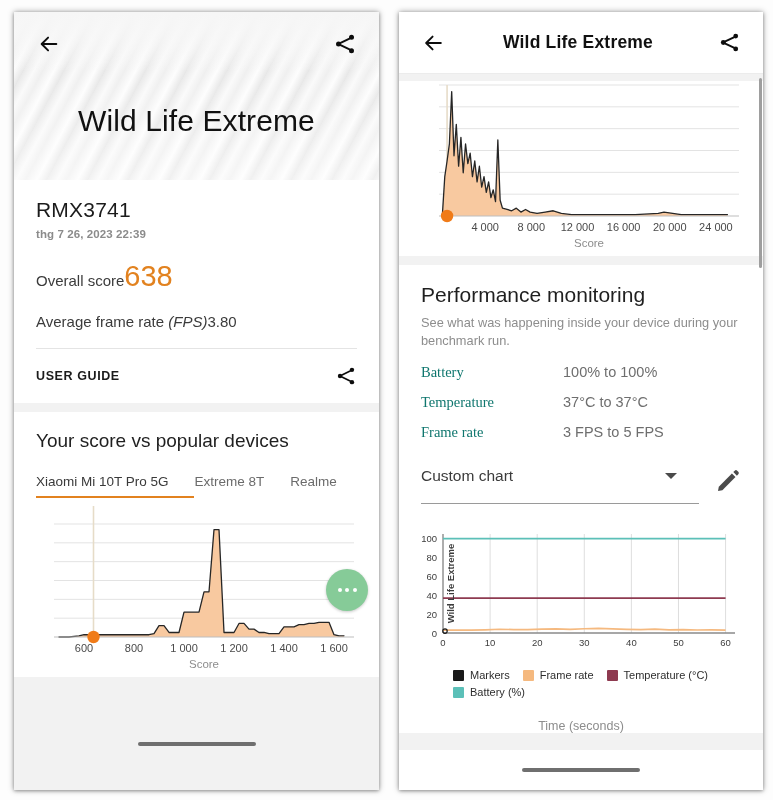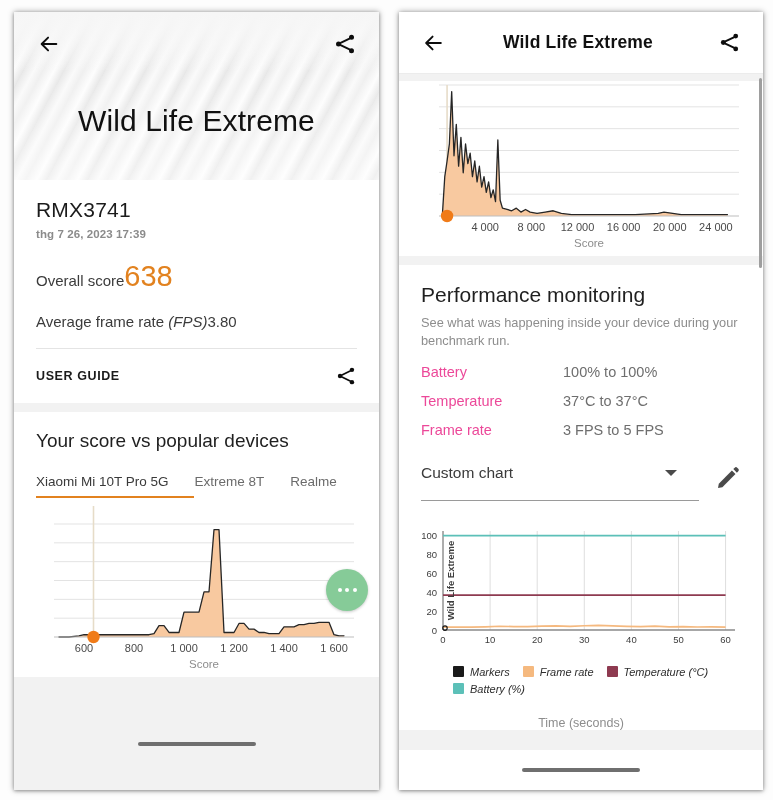--- a/index.html
+++ b/index.html
@@ -90,34 +90,34 @@
   .appbar {
     position: relative; height: 62px; background: #fff; display: flex; align-items: center;
     border-bottom: 1px solid #ececec;
   }
   .appbar .ico-back { position: static; margin-left: 22px; }
   .appbar-title { flex: 1; text-align: center; font-size: 17.5px; font-weight: 700; color: #111; letter-spacing: .2px; margin-left: -8px; }
   .appbar .ico-share { position: static; margin-right: 22px; }
 
   
   .perf-row { display: flex; margin-top: 13px; font-size: 14.5px; }
-  .perf-k { width: 142px; color: #ec4899; }
+  .perf-k { width: 142px; color: #0f766e; font-family: Liberation Serif, serif; }
   .perf-v { color: #6e6e6e; }
 
   
   .select-row { display: flex; align-items: center; margin-top: 26px; }
   .select-box { flex: 1; position: relative; border-bottom: 1.4px solid #9a9a9a; padding-bottom: 18px; cursor: pointer; }
   .select-val { font-size: 15.5px; color: #3b3b3b; }
   .caret { position: absolute; right: 22px; top: 6px; width: 0; height: 0;
            border-left: 6px solid transparent; border-right: 6px solid transparent; border-top: 6.5px solid #4a4a4a; }
   .pencil { width: 26px; height: 26px; margin-left: 16px; margin-bottom: 10px; cursor: pointer; }
 
   
   .legend { display: flex; flex-wrap: wrap; gap: 5px 13px; padding: 8px 0 0 44px; }
-  .lg { display: flex; align-items: flex-start; gap: 6px; font-size: 11px; color: #2e2e2e; font-style: italic; }
+  .lg { display: flex; align-items: flex-end; gap: 6px; font-size: 11px; color: #2e2e2e; }
   .sw { width: 11px; height: 11px; border-radius: 1px; }
   .time-lab { text-align: center; font-size: 12.5px; color: #8d8d8d; margin-top: 21px; }
 
   
   .scrollbar { position: absolute; right: 1px; top: 66px; width: 3px; height: 190px; background: #9e9e9e; border-radius: 2px; z-index: 30; }
 
   
   .home-bar { position: absolute; left: 50%; transform: translateX(-50%); width: 118px; height: 4px;
               border-radius: 3px; background: #6f6f6f; }
   .home-right { bottom: 18px; }
@@ -143,21 +143,21 @@
             <circle cx="18.5" cy="18.7" r="2.5" fill="#0d0d0d"></circle>
             <path d="M16.5 6.6 7.6 10.9M7.6 13.1l8.9 4.3" stroke="#0d0d0d" stroke-width="2" stroke-linecap="round"></path>
           </svg>
         </div>
         <div class="hero-title">Wild Life Extreme</div>
       </div>
 
       <div class="card">
         <div class="card-pad">
           <div class="dev-name">RMX3741</div>
-          <div class="dev-date">thg 7 26, 2023 17:39</div>
+          <div class="dev-date">thg 7 26, 2023 22:39</div>
 
           <div class="kv-row">
             <div class="kv-label">Overall score</div>
             <div class="score-val">638</div>
           </div>
 
           <div class="kv-row">
             <div class="kv-label"><span>Average frame rate </span><i>(FPS)</i></div>
             <div class="fps-val">3.80</div>
           </div>

